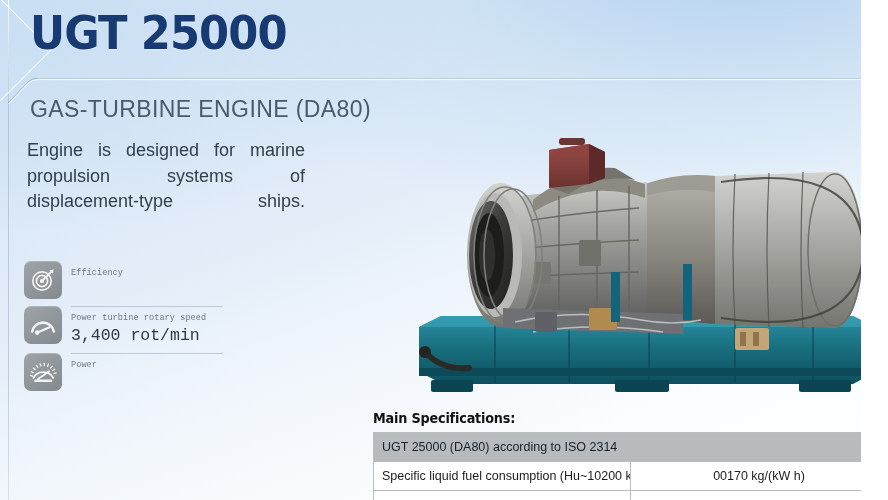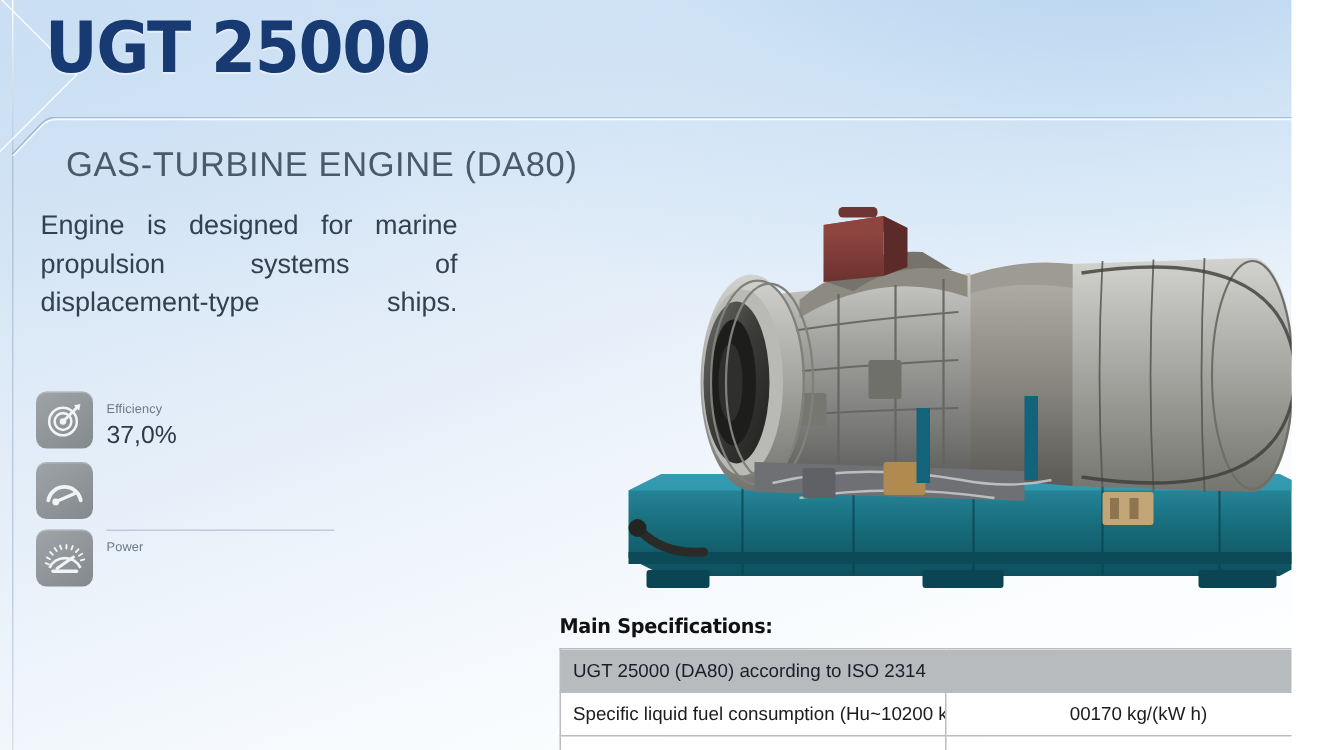--- a/index.html
+++ b/index.html
@@ -84,21 +84,21 @@
     color: #173a72;
     transform: scaleX(0.92);
     transform-origin: left top;
     text-shadow: 0 1px 0 rgba(255,255,255,0.45);
     white-space: nowrap;
   }
 
   
   .subtitle {
     position: absolute;
-    left: 44px;
+    left: 30px;
     top: 96px;
     font-family: "Liberation Sans", sans-serif;
     font-weight: 400;
     font-size: 23px;
     letter-spacing: 0.4px;
     color: #4a5a6b;
     white-space: nowrap;
   }
 
   
@@ -152,20 +152,21 @@
     display: flex;
     align-items: center;
     justify-content: center;
     box-shadow: inset 0 1px 0 rgba(255,255,255,0.22);
   }
   .stat-icon svg { display: block; }
   .stat-text {
     position: relative;
     padding-top: 1px;
     flex: 1 1 auto;
+    font-family: Liberation Mono, monospace;
   }
   .stat-label {
     font-size: 8.5px;
     color: #6b7886;
     line-height: 1.15;
     letter-spacing: 0.1px;
     white-space: nowrap;
   }
   .stat-value {
     font-size: 16.5px;
@@ -262,31 +263,34 @@
             <circle cx="12" cy="14" r="9.2"></circle>
             <circle cx="12" cy="14" r="5.6"></circle>
           </g>
           <circle cx="12" cy="14" r="2.2" fill="#f2f3f4"></circle>
           <path d="M12 14 L21.5 4.5" stroke="#f2f3f4" stroke-width="1.9" fill="none"></path>
           <path d="M19.2 3.2 L23.6 2.4 L22.8 6.8 Z" fill="#f2f3f4"></path>
         </svg>
       </span>
       <span class="stat-text">
         <span class="stat-label">Efficiency</span>
-        <span class="stat-value" style="display:block">37,0%</span>
       </span>
     </div>
 
     <div class="stat-row">
       <span class="stat-icon">
         <svg width="28" height="26" viewBox="0 0 28 26">
           <path d="M3.2 19.5 A 11 11 0 0 1 24.8 19.5" fill="none" stroke="#f2f3f4" stroke-width="2.6" stroke-linecap="round"></path>
           <path d="M8.5 20.4 L20.5 15.2" stroke="#f2f3f4" stroke-width="2.2" stroke-linecap="round"></path>
           <circle cx="8.2" cy="20.6" r="2.3" fill="#f2f3f4"></circle>
         </svg>
+      </span>
+      <span class="stat-text">
+        <span class="stat-label">Power turbine rotary speed</span>
+        <span class="stat-value" style="display:block">3,400 rot/min</span>
       </span>
     </div>
 
     <div class="stat-row">
       <span class="stat-icon">
         <svg width="28" height="26" viewBox="0 0 28 26">
           <g stroke="#f2f3f4" stroke-width="1.25" stroke-linecap="round">
             <path d="M3.6 17.2 L1.4 16.4"></path>
             <path d="M4.4 13.8 L2.2 12.6"></path>
             <path d="M6.2 10.8 L4.4 9.0"></path>

